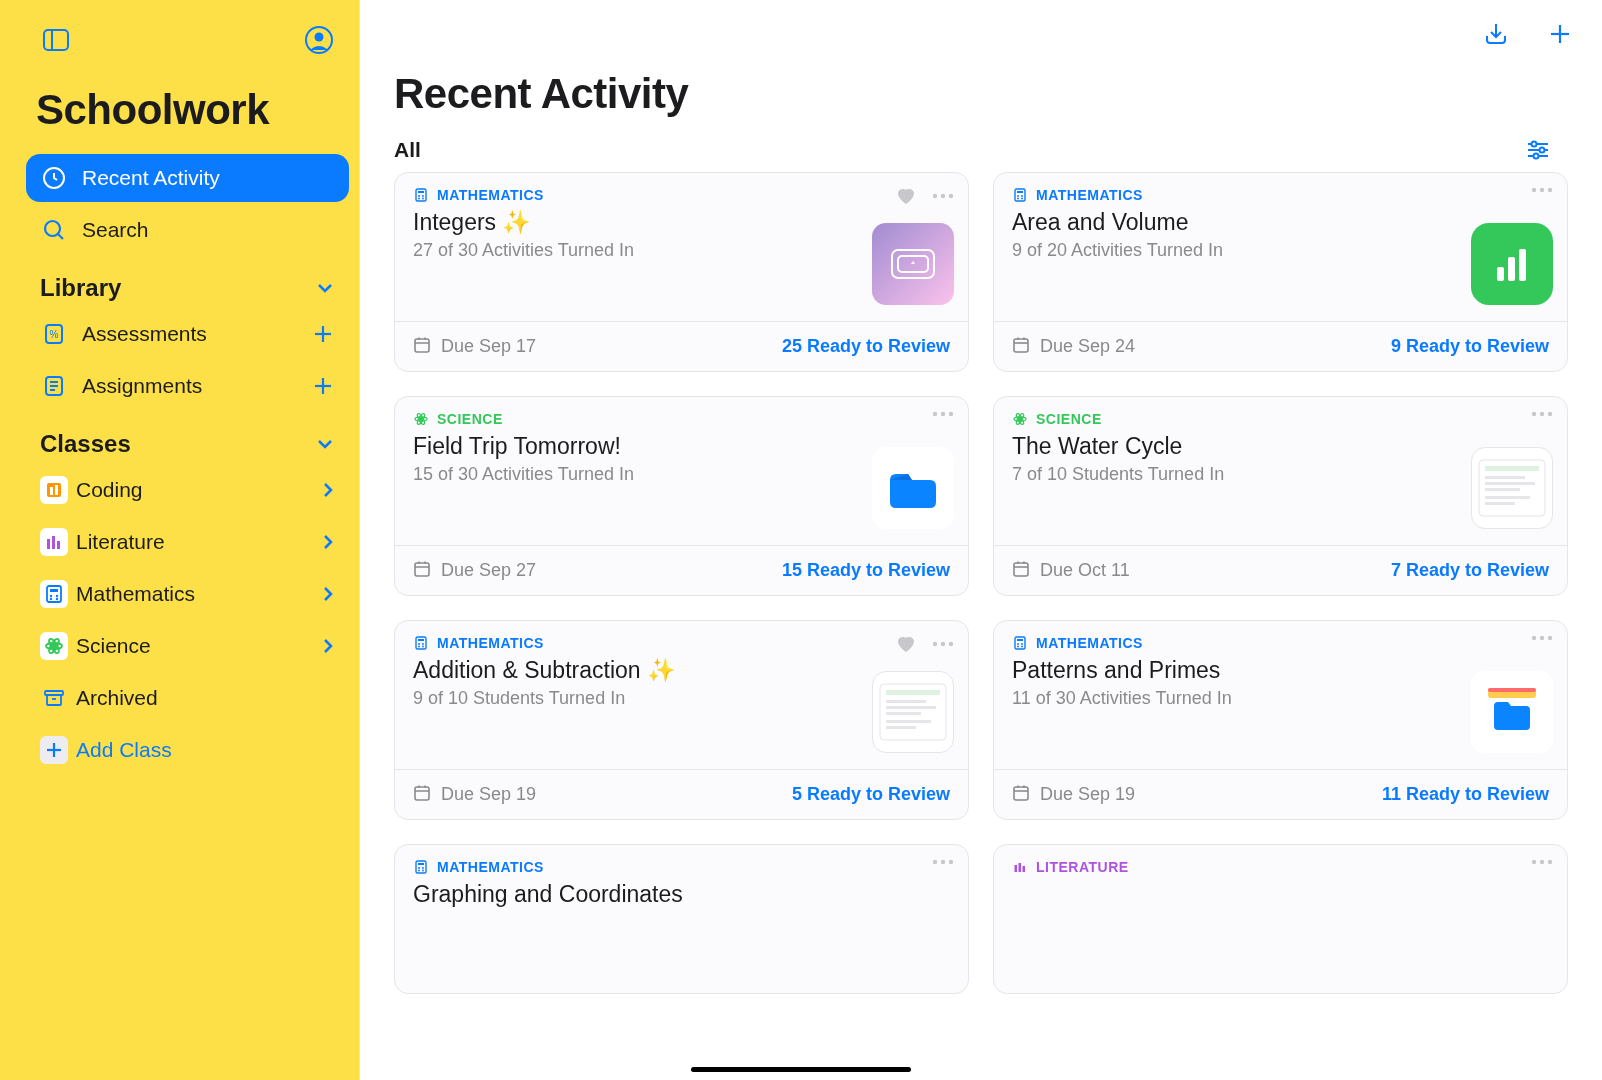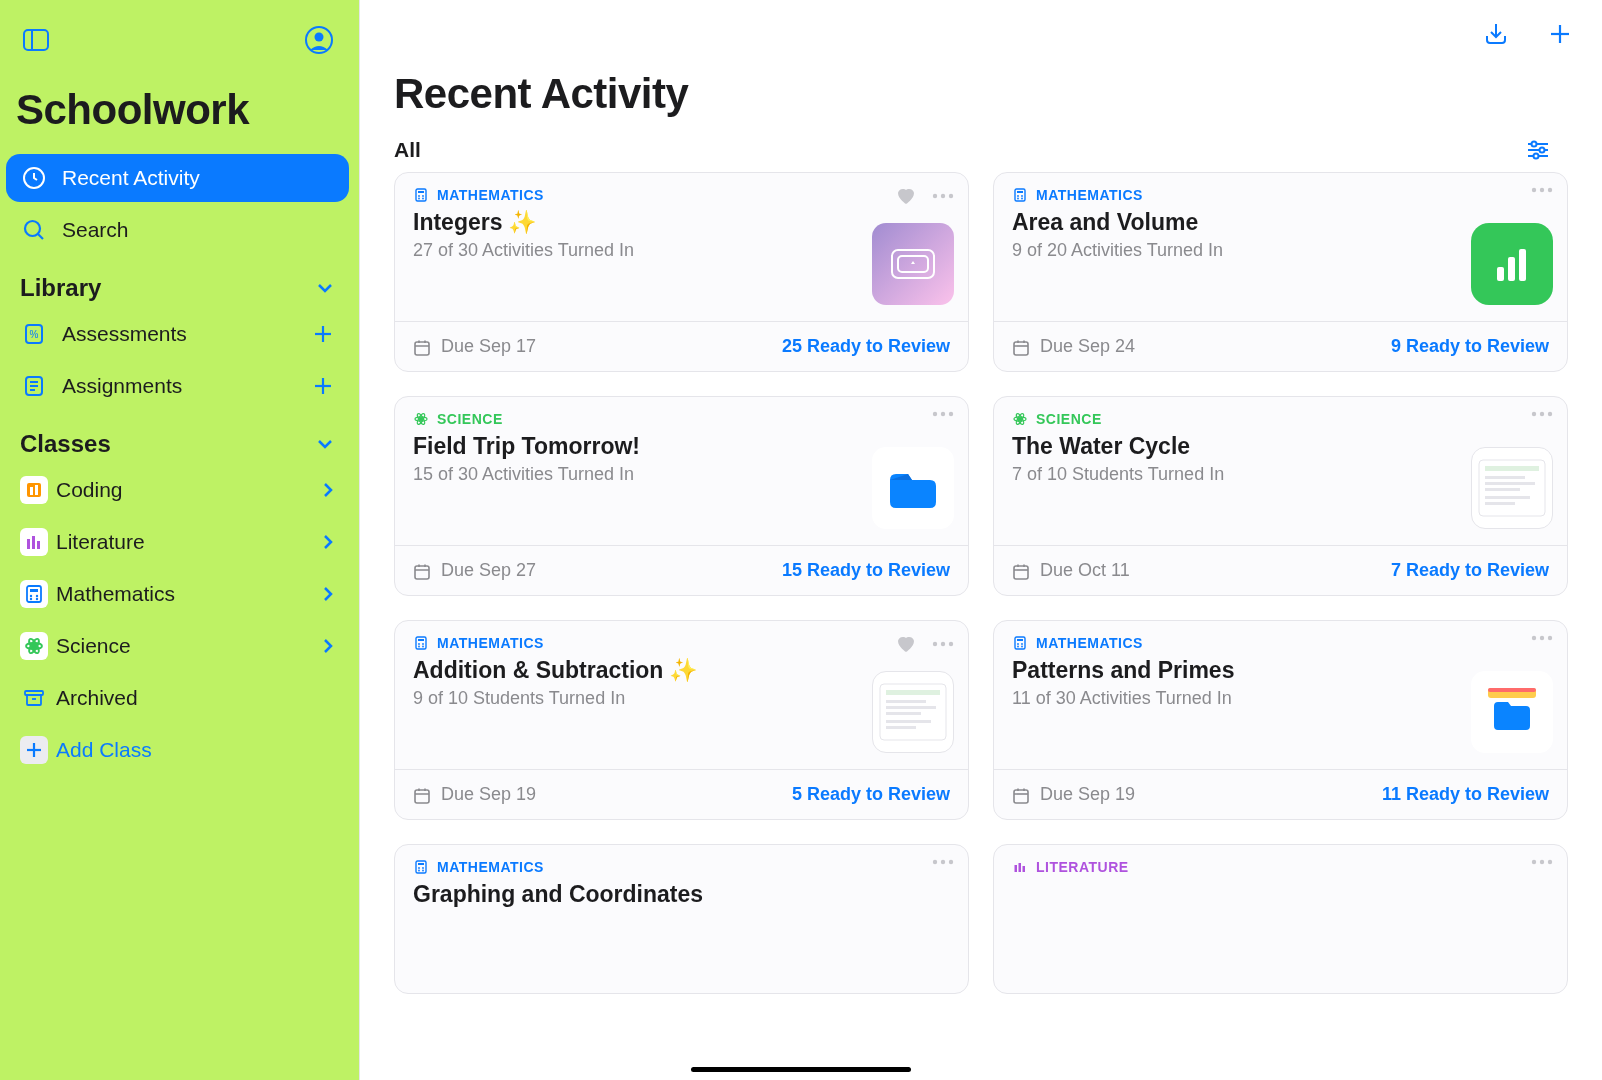--- a/index.html
+++ b/index.html
@@ -1,19 +1,19 @@
 <!DOCTYPE html>
 <html><head>
 <meta charset="utf-8">
 <style>
 * { box-sizing: border-box; margin: 0; padding: 0; }
 html,body { width:1602px; height:1080px; font-family: -apple-system, "SF Pro Text", "Helvetica Neue", Arial, sans-serif; background:#fff; color:#1c1c1e; overflow:hidden;}
 body { display:flex; }
 
-.sidebar { width:360px; min-width:360px; height:100%; background:#bef264; border-right:1px solid #e5e5ea; padding:16px 10px 0 6px; display:flex; flex-direction:column;}
+.sidebar { width:360px; min-width:360px; height:100%; background:#fde047; border-right:1px solid #e5e5ea; padding:16px 10px 0 26px; display:flex; flex-direction:column;}
 .sidebar-top { display:flex; justify-content:space-between; align-items:center; padding:4px 10px 22px 10px;}
 .icon-btn { width:40px; height:40px; display:flex; align-items:center; justify-content:center; color:#0a7aff; cursor:pointer; border-radius:8px;}
 .app-title { font-size:42px; font-weight:700; letter-spacing:-0.5px; padding:4px 10px 18px 10px; }
 
 .nav-item { display:flex; align-items:center; gap:14px; padding:10px 14px; border-radius:14px; font-size:21px; color:#1c1c1e; cursor:pointer; margin:2px 0;}
 .nav-item .nav-icon { width:28px; height:28px; display:flex; align-items:center; justify-content:center; color:#0a7aff; }
 .nav-item.active { background:#0a7aff; color:#fff; }
 .nav-item.active .nav-icon { color:#fff; }
 
 .section-header { display:flex; justify-content:space-between; align-items:center; padding:18px 14px 6px 14px; cursor:pointer;}
@@ -40,30 +40,30 @@
 
 .cards-scroll { flex:1; overflow-y:auto; padding:0 34px 40px 34px; }
 .cards-grid { display:grid; grid-template-columns:1fr 1fr; gap:24px; }
 
 .card { background:#fbfbfd; border:1px solid #e5e5ea; border-radius:14px; overflow:hidden; position:relative; display:flex; flex-direction:column;}
 .card-body { padding:14px 18px 12px 18px; min-height:148px; position:relative;}
 .subject-row { display:flex; align-items:center; gap:8px; }
 .subject-label { font-size:14px; font-weight:700; letter-spacing:0.5px; }
 .subject-icon { width:16px; height:16px; display:flex; align-items:center; justify-content:center;}
 .sub-math { color:#0a7aff;} .sub-sci { color:#34c759;} .sub-lit { color:#af52de;}
-.card-title { font-size:23px; font-weight:700; margin-top:6px; }
+.card-title { font-size:23px; font-weight:400; margin-top:6px; }
 .card-subtitle { font-size:18px; color:#8a8a8e; margin-top:4px; }
 .card-topright { position:absolute; top:14px; right:14px; display:flex; align-items:center; gap:16px; color:#c7c7cc; }
 .card-thumb { position:absolute; right:14px; top:50px; width:82px; height:82px; border-radius:14px; background:#fff; display:flex; align-items:center; justify-content:center; font-size:40px; }
 .thumb-gradient { background:linear-gradient(135deg,#a18cd1,#fbc2eb); color:#fff; }
 .thumb-green { background:#34c759; color:#fff; }
 .thumb-blue { background:#fff; color:#0a7aff; }
 .thumb-doc { background:#fff; border:1px solid #e5e5ea; font-size:12px; color:#bbb; }
 .card-footer { border-top:1px solid #e5e5ea; padding:14px 18px; display:flex; align-items:center; justify-content:space-between; }
-.due { display:flex; align-items:flex-end; gap:10px; color:#8a8a8e; font-size:18px; }
+.due { display:flex; align-items:flex-start; gap:10px; color:#8a8a8e; font-size:18px; }
 .review-link { color:#0a7aff; font-size:18px; font-weight:600; cursor:pointer;}
 svg { display:block; }
 
 .home-indicator { position:absolute; bottom:8px; left:50%; transform:translateX(-50%); width:220px; height:5px; border-radius:3px; background:#000;}
 </style>
 </head>
 <body>
 
 <div class="sidebar">
   <div class="sidebar-top">

